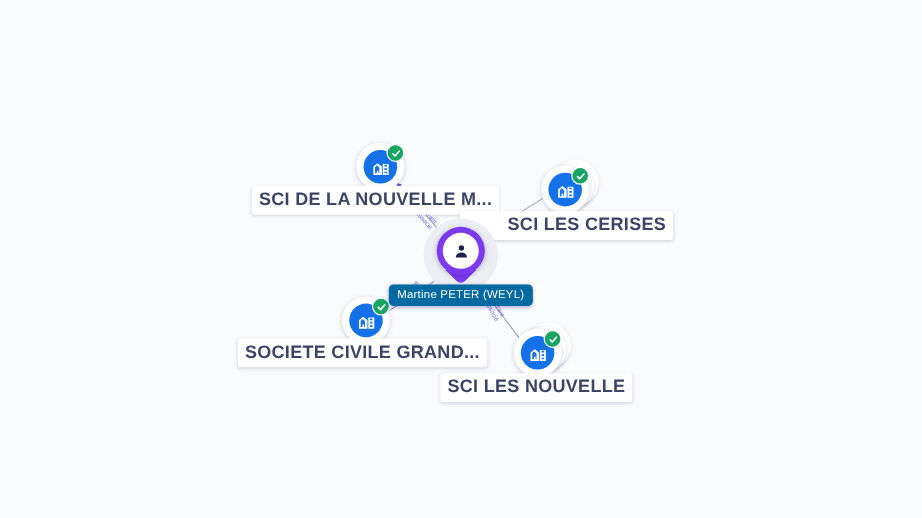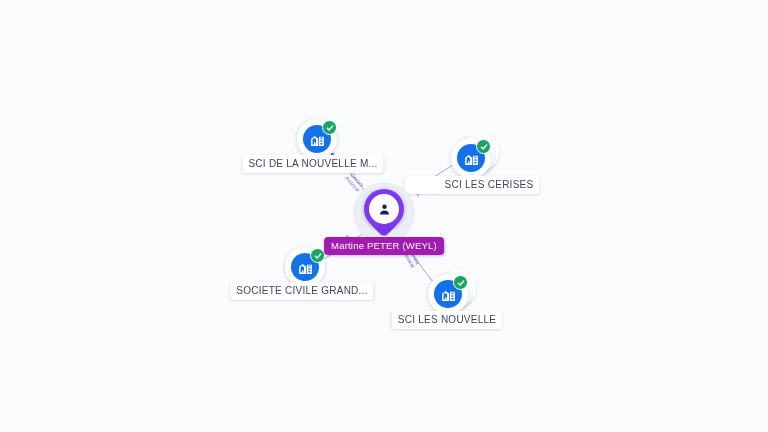--- a/index.html
+++ b/index.html
@@ -144,32 +144,33 @@
   }
   .pin-inner svg { display: block; }
 
   
   .node-label {
     position: absolute;
     transform: translate(-50%, 0);
     white-space: nowrap;
     background: #ffffff;
     color: #3d4466;
-    font-size: 10px;
+    font-size: 15px;
     letter-spacing: 0.25px;
     padding: 3px 6px 4px 6px;
     border-radius: 3px;
     box-shadow: 0 1px 3px rgba(40,48,90,0.16);
+    font-weight: bold;
   }
 
   .person-label {
     position: absolute;
     transform: translate(-50%, 0);
     white-space: nowrap;
-    background: #a21caf;
+    background: #0369a1;
     color: #ffffff;
     font-size: 9.5px;
     letter-spacing: 0.2px;
     padding: 3px 7px 4px 7px;
     border-radius: 4px;
     box-shadow: 0 1px 3px rgba(60,30,140,0.3);
   }
 
   
   .edge-label {

